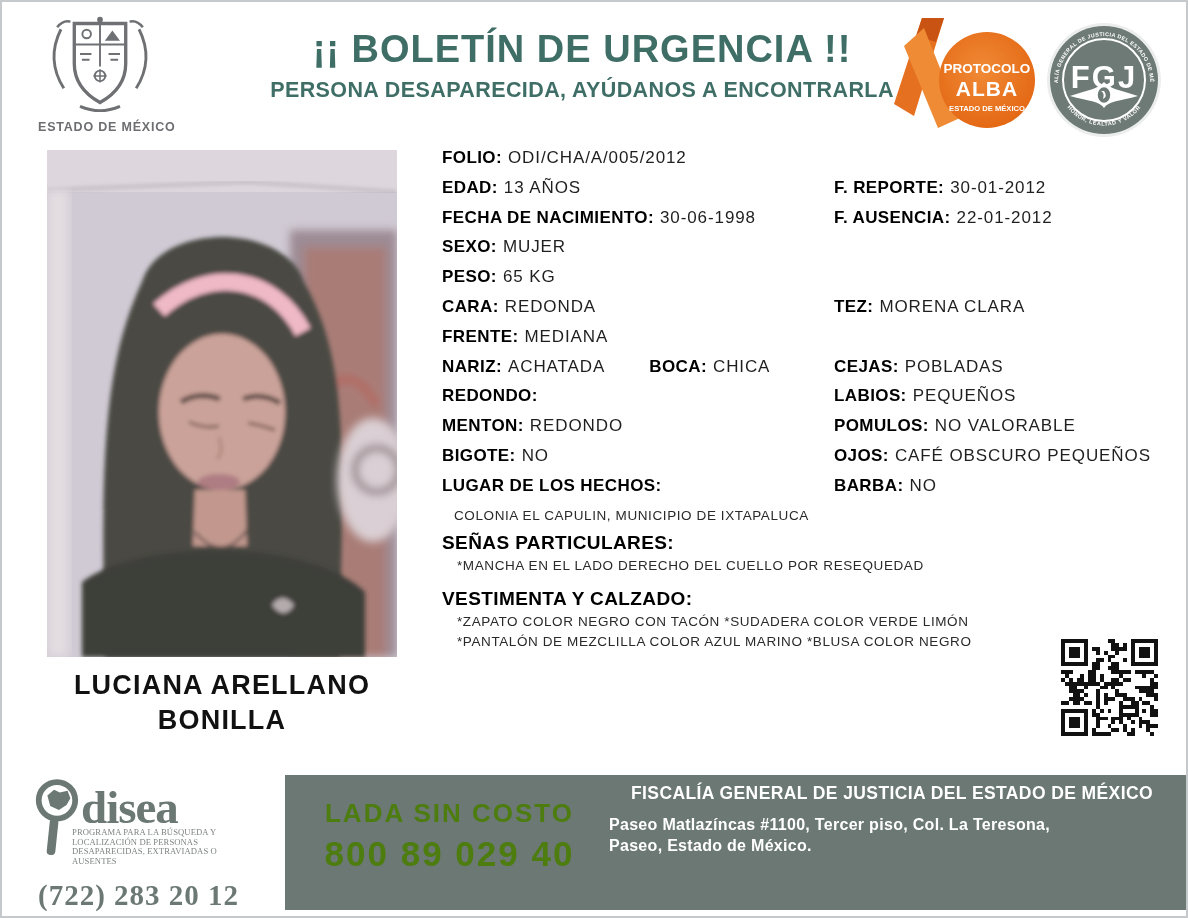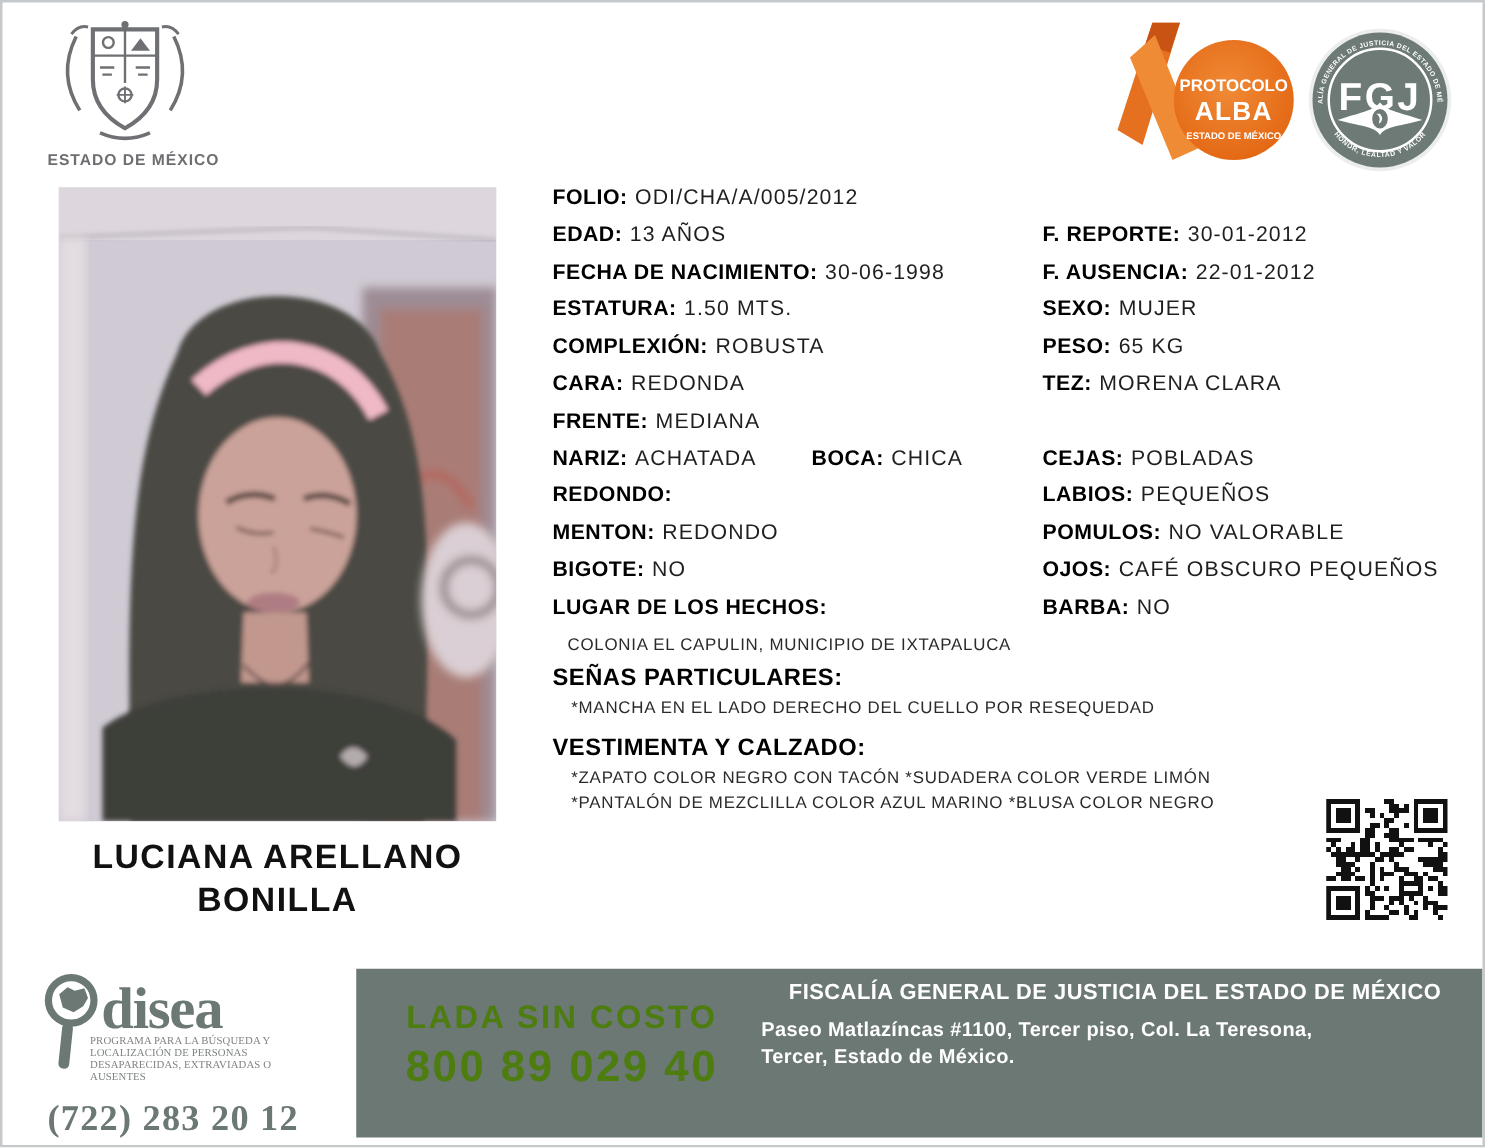--- a/index.html
+++ b/index.html
@@ -77,20 +77,24 @@
         <path d="M74,42 h12 M76,48 h8"></path>
         <circle cx="65" cy="65" r="5.5"></circle>
         <path d="M58,65 h14 M65,58 v14" stroke-width="1.6"></path>
       </g>
       <circle cx="65" cy="6" r="3" fill="#6e7073"></circle>
       <path d="M44,97 q21,9 42,0" stroke="#6e7073" stroke-width="3" fill="none"></path>
     </svg>
     <div class="seal-caption">ESTADO DE MÉXICO</div>
   </div>
 
+  <div class="title-block">
+    <div class="main-title">¡¡ BOLETÍN DE URGENCIA !!</div>
+    <div class="subtitle">PERSONA DESAPARECIDA, AYÚDANOS A ENCONTRARLA</div>
+  </div>
 
   <div class="alba">
     <svg width="150" height="115" viewBox="0 0 150 115">
       <defs>
         <radialGradient id="og" cx="45%" cy="40%" r="70%">
           <stop offset="0%" stop-color="#f08a36"></stop>
           <stop offset="100%" stop-color="#e2630f"></stop>
         </radialGradient>
       </defs>
       <polygon points="30,0 52,0 22,98 2,86" fill="#e5701f"></polygon>
@@ -197,35 +201,27 @@
         <span class="dl">FECHA DE NACIMIENTO:</span>
         <span class="dv">30-06-1998</span>
       </div>
       <div class="dcr">
         <span class="dl">F. AUSENCIA:</span>
         <span class="dv">22-01-2012</span>
       </div>
     </div>
 
     <div class="drow">
-      <div class="dcl">
-        <span class="dl">ESTATURA:</span>
-        <span class="dv">1.50 MTS.</span>
-      </div>
       <div class="dcr">
         <span class="dl">SEXO:</span>
         <span class="dv">MUJER</span>
       </div>
     </div>
 
     <div class="drow">
-      <div class="dcl">
-        <span class="dl">COMPLEXIÓN:</span>
-        <span class="dv">ROBUSTA</span>
-      </div>
       <div class="dcr">
         <span class="dl">PESO:</span>
         <span class="dv">65 KG</span>
       </div>
     </div>
 
     <div class="drow">
       <div class="dcl">
         <span class="dl">CARA:</span>
         <span class="dv">REDONDA</span>
@@ -539,17 +535,17 @@
 
   <div class="lada">
     <div class="lada1">LADA SIN COSTO</div>
     <div class="lada2">800 89 029 40</div>
   </div>
 
   <div class="fisc">
     <div class="fisc-title">FISCALÍA GENERAL DE JUSTICIA DEL ESTADO DE MÉXICO</div>
     <div class="fisc-addr">
       <div>Paseo Matlazíncas #1100, Tercer piso, Col. La Teresona,</div>
-      <div>Tercer, Estado de México.</div>
+      <div>Paseo, Estado de México.</div>
     </div>
   </div>
 
 </div>
 
 </body></html>

